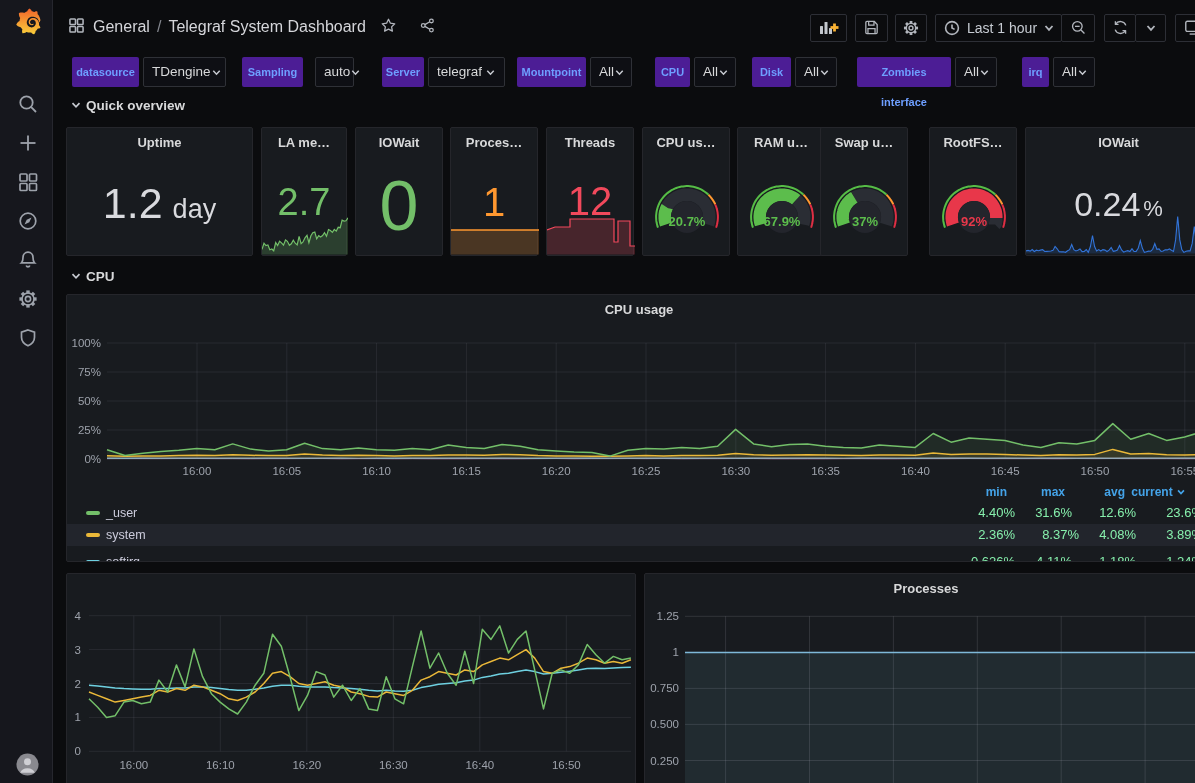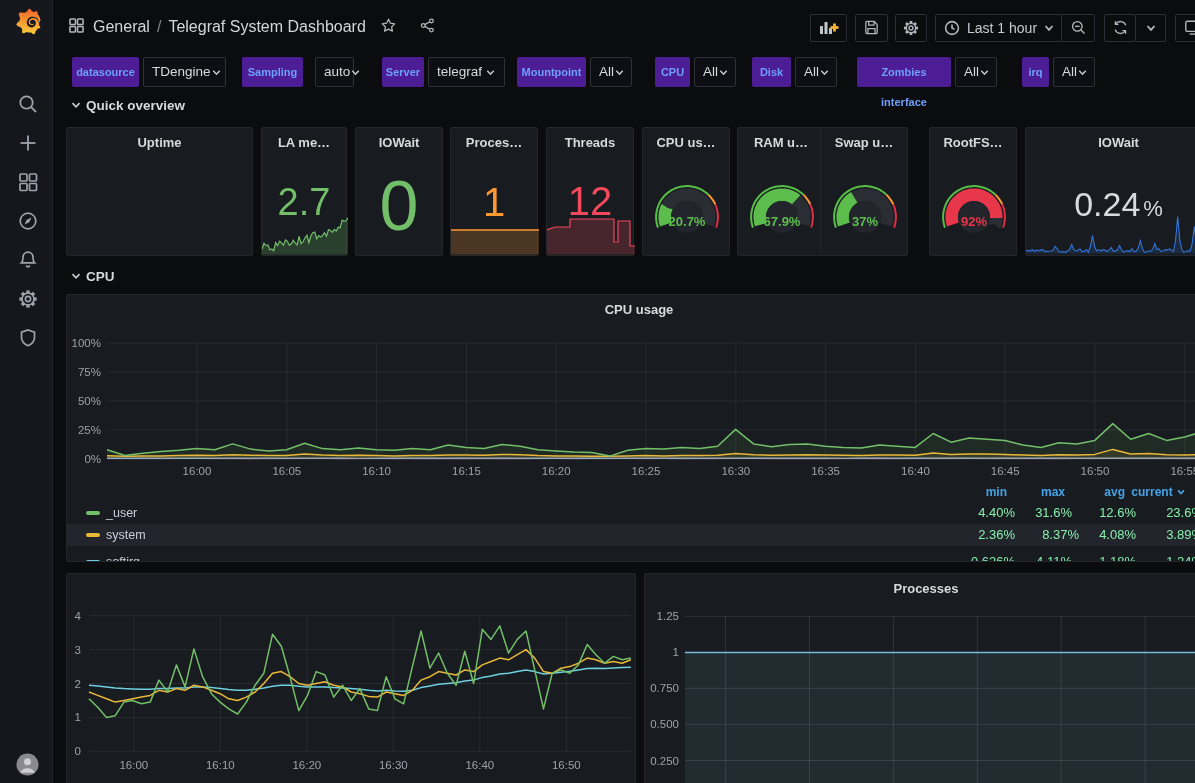--- a/index.html
+++ b/index.html
@@ -242,20 +242,21 @@
             <path d="M2.5 4 L6 7.8 L9.5 4"></path>
           </svg>
         </span></span>
     </div>
 
   <div class="sechead" style="left:70px;top:98px"><svg width="12" height="12" viewBox="0 0 12 12" fill="none" stroke="#C7CAD1" stroke-width="1.7">
         <path d="M2.5 4.2 L6 7.8 L9.5 4.2"></path>
       </svg>Quick overview</div>
   <div class="panel" style="left:66px;top:127px;width:187px;height:129px">
       <div class="ptitle">Uptime</div>
+      <div class="statwrap" style="top:75px"><span style="font-size:43px;color:#D9DADE;font-weight:500">1.2</span><span style="font-size:27px;color:#D9DADE;font-weight:500;margin-left:10px">day</span></div>
     </div>
     <div class="panel" style="left:261px;top:127px;width:86px;height:129px">
       <div class="ptitle">LA me…</div>
       <div class="statv" style="color:#73BF69;font-size:38px;top:74px">2.7</div>
       <svg class="spark" width="86" height="129" viewBox="0 0 86 129">
         <path d="M0.0,123.4 L2.0,117.2 L3.9,119.6 L5.9,118.9 L7.8,123.8 L9.8,123.0 L11.7,124.8 L13.7,116.5 L15.6,119.5 L17.6,115.2 L19.5,116.8 L21.5,119.2 L23.5,114.0 L25.4,115.3 L27.4,119.3 L29.3,117.8 L31.3,114.1 L33.2,117.2 L35.2,118.9 L37.1,110.3 L39.1,117.7 L41.0,116.0 L43.0,111.8 L45.0,109.3 L46.9,116.7 L48.9,109.8 L50.8,106.7 L52.8,106.1 L54.7,112.9 L56.7,109.7 L58.6,111.0 L60.6,109.5 L62.5,106.7 L64.5,110.3 L66.5,103.6 L68.4,104.5 L70.4,106.4 L72.3,103.5 L74.3,105.1 L76.2,101.3 L78.2,101.7 L80.1,94.2 L82.1,95.1 L84.0,94.8 L86.0,91.8 L86.0,128.5 L0.0,128.5 Z" fill="rgba(115,191,105,0.22)" stroke="none"></path>
         <path d="M0.0,123.4 L2.0,117.2 L3.9,119.6 L5.9,118.9 L7.8,123.8 L9.8,123.0 L11.7,124.8 L13.7,116.5 L15.6,119.5 L17.6,115.2 L19.5,116.8 L21.5,119.2 L23.5,114.0 L25.4,115.3 L27.4,119.3 L29.3,117.8 L31.3,114.1 L33.2,117.2 L35.2,118.9 L37.1,110.3 L39.1,117.7 L41.0,116.0 L43.0,111.8 L45.0,109.3 L46.9,116.7 L48.9,109.8 L50.8,106.7 L52.8,106.1 L54.7,112.9 L56.7,109.7 L58.6,111.0 L60.6,109.5 L62.5,106.7 L64.5,110.3 L66.5,103.6 L68.4,104.5 L70.4,106.4 L72.3,103.5 L74.3,105.1 L76.2,101.3 L78.2,101.7 L80.1,94.2 L82.1,95.1 L84.0,94.8 L86.0,91.8" fill="none" stroke="#73BF69" stroke-width="1.2"></path>
       </svg>
     </div>
     <div class="panel" style="left:355px;top:127px;width:88px;height:129px">

